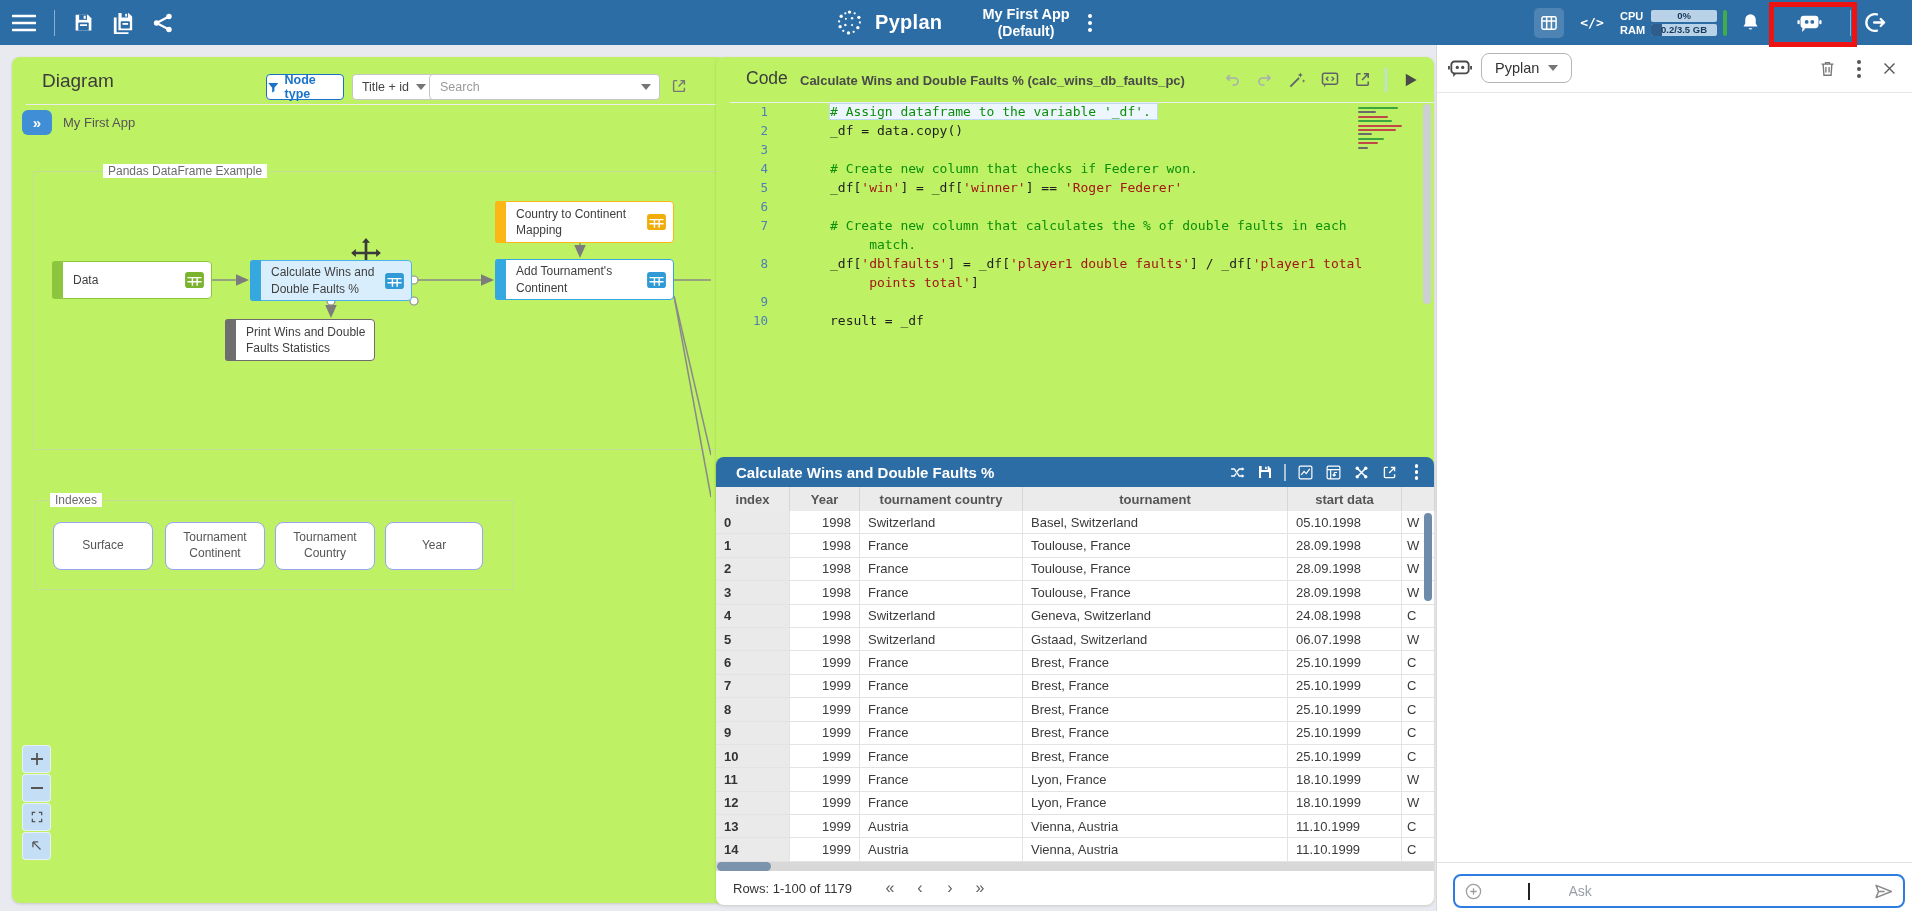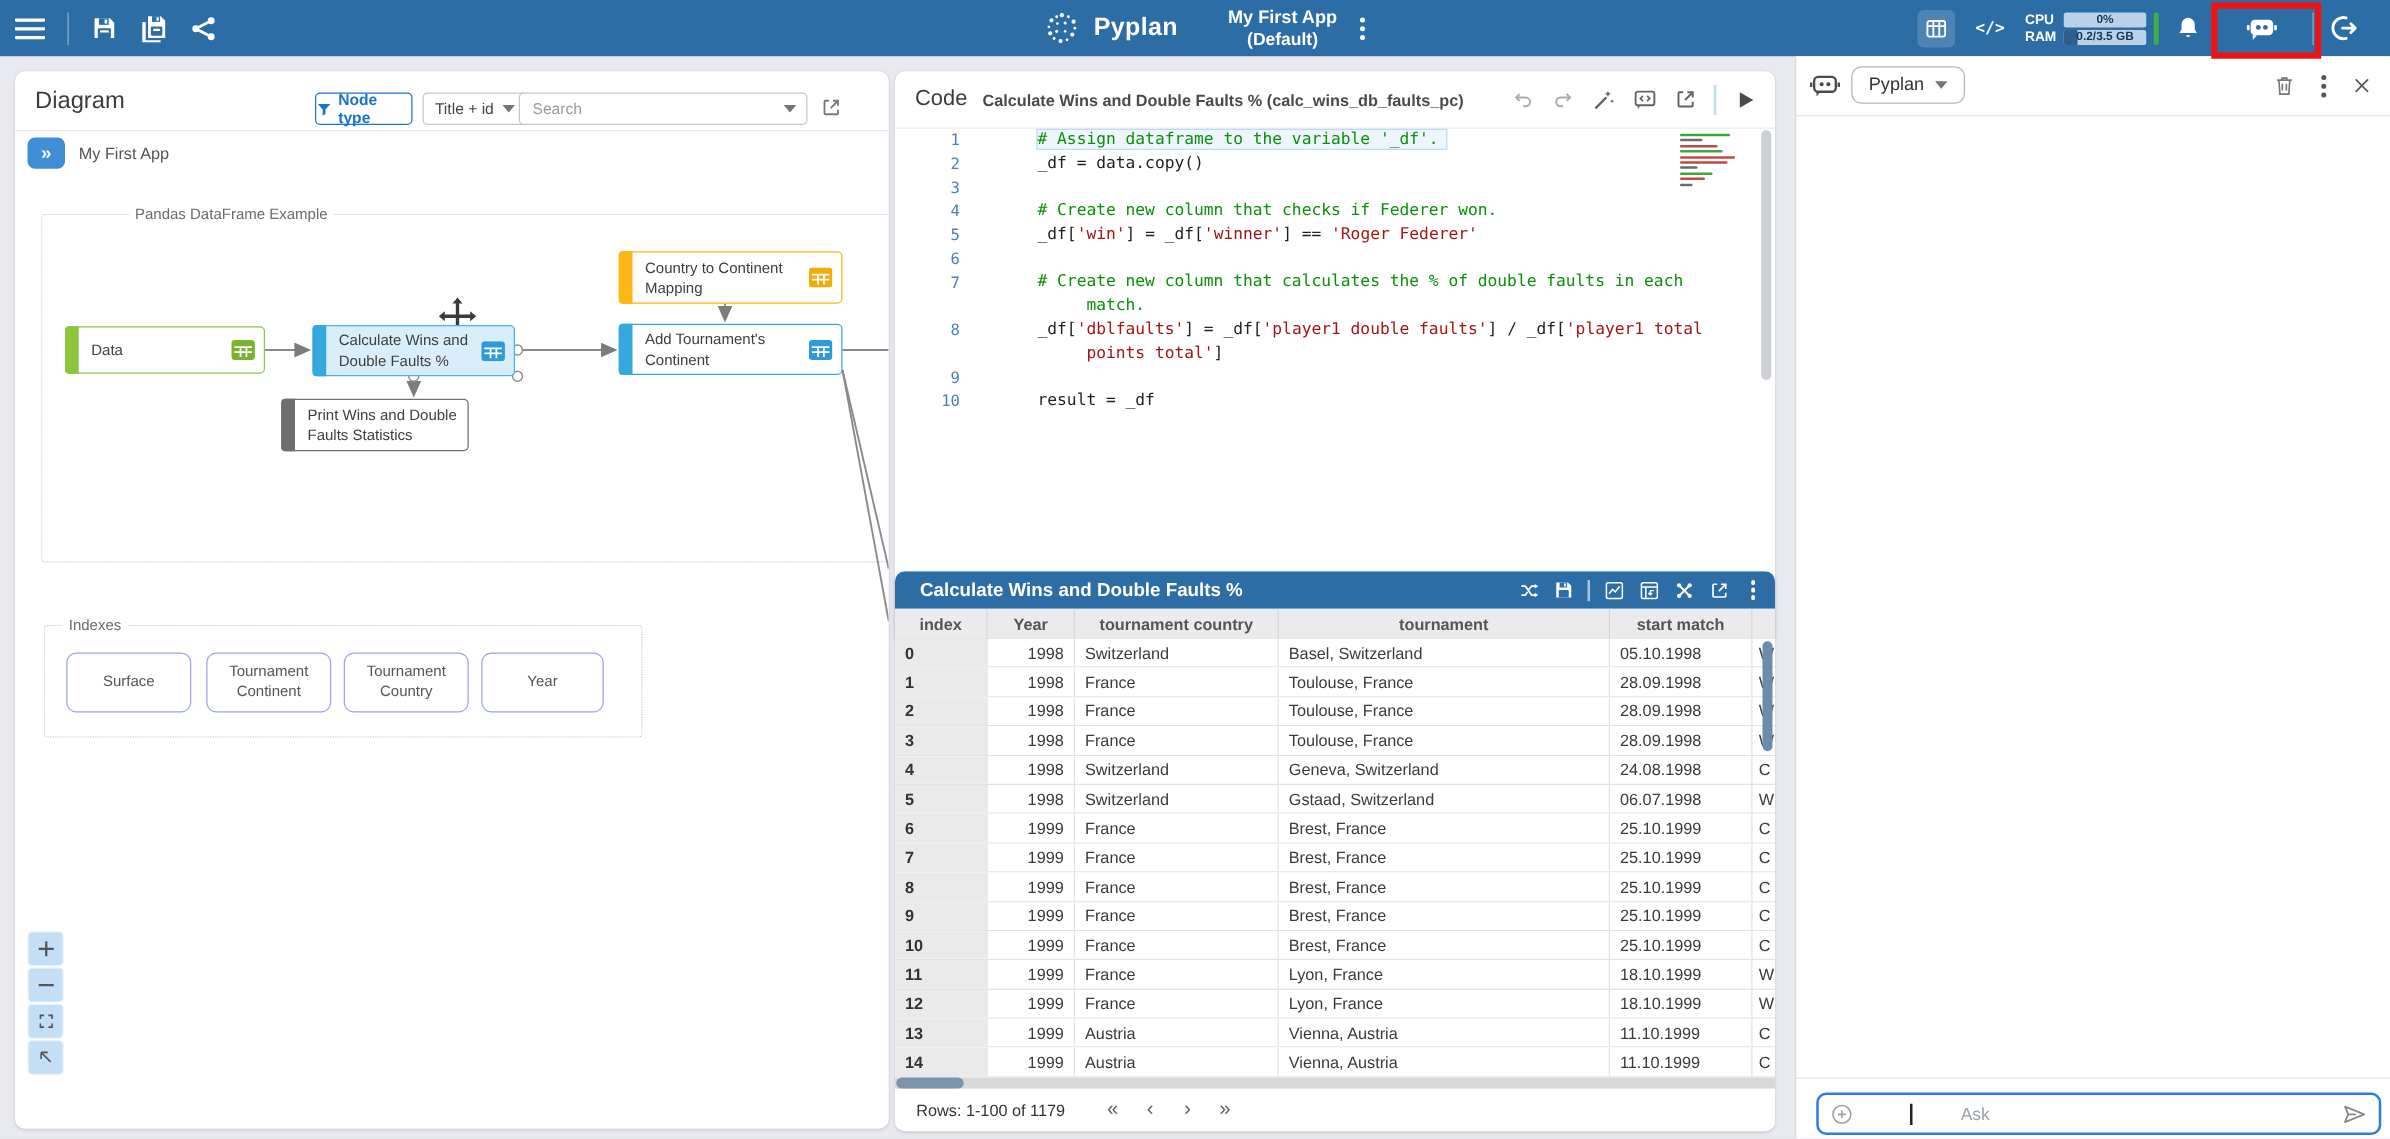--- a/index.html
+++ b/index.html
@@ -22,21 +22,21 @@
   .code-glyph{font-size:13px;font-weight:bold;font-family:"DejaVu Sans Mono",monospace;}
   .meter{display:flex;align-items:center;gap:6px;}
   .meter .labels{display:flex;flex-direction:column;gap:2px;font-size:11px;font-weight:bold;}
   .meter .bars{display:flex;flex-direction:column;gap:2px;}
   .mbar{position:relative;width:66px;height:12px;background:#b9d2e8;border-radius:2px;overflow:hidden;}
   .mbar .fill{position:absolute;left:0;top:0;bottom:0;background:#2f5e8c;}
   .mbar .val{position:absolute;inset:0;display:flex;align-items:center;justify-content:center;font-size:9.5px;color:#16385c;font-weight:bold;}
   .health{width:4px;height:26px;background:#3fae49;border-radius:2px;}
   .red-annotation{position:absolute;left:1769px;top:2px;width:88px;height:45px;border:5px solid #ee1313;box-sizing:border-box;z-index:60;pointer-events:none;}
   
-  .card{position:absolute;background:#ffffff;border-radius:8px;box-shadow:0 1px 3px rgba(0,0,0,.15);overflow:hidden;}
+  .card{position:absolute;background:#bef264;border-radius:8px;box-shadow:0 1px 3px rgba(0,0,0,.15);overflow:hidden;padding-left:14px;}
   
   #diagram{left:12px;top:57px;width:699px;height:846px;}
   .d-header{position:relative;height:47px;border-bottom:1px solid #ececec;}
   .panel-title{position:absolute;left:16px;top:13px;font-size:19px;color:#3c3c3c;}
   .btn-outline-blue{position:absolute;display:flex;align-items:center;justify-content:center;gap:5px;height:26px;border:1px solid #1a73c9;border-radius:4px;color:#1a73c9;font-size:12.5px;font-weight:bold;cursor:pointer;background:#fff;box-sizing:border-box;}
   .btn-outline-gray{position:absolute;display:flex;align-items:center;justify-content:center;gap:7px;height:26px;border:1px solid #c6c6c6;border-radius:4px;color:#444;font-size:12.5px;cursor:pointer;background:#fff;box-sizing:border-box;}
   .caret-down{width:0;height:0;border-left:5px solid transparent;border-right:5px solid transparent;border-top:6px solid #757575;}
   .search-box{position:absolute;left:403px;top:17px;width:231px;height:26px;border:1px solid #c6c6c6;border-radius:4px;display:flex;align-items:center;box-sizing:border-box;background:#fff;}
   .search-box input{flex:1;border:none;outline:none;font-size:12.5px;padding:0 6px 0 10px;color:#333;font-family:"Liberation Sans",sans-serif;background:transparent;}
   .search-box input::placeholder{color:#9a9a9a;}
@@ -551,21 +551,21 @@
             <i style="width:3.5px;height:3.5px;"></i>
             <i style="width:3.5px;height:3.5px;"></i>
           </span>
       </div>
     </div>
     <div class="thead" id="thead-row">
         <div class="th c0">index</div>
         <div class="th c1">Year</div>
         <div class="th c2">tournament country</div>
         <div class="th c3">tournament</div>
-        <div class="th c4">start match</div>
+        <div class="th c4">start data</div>
         <div class="th c5"></div>
       </div>
     <div class="tbody" id="tbody">
         <div class="trow">
           <div class="td c0">0</div>
           <div class="td c1">1998</div>
           <div class="td c2">Switzerland</div>
           <div class="td c3">Basel, Switzerland</div>
           <div class="td c4">05.10.1998</div>
           <div class="td c5">W</div>

